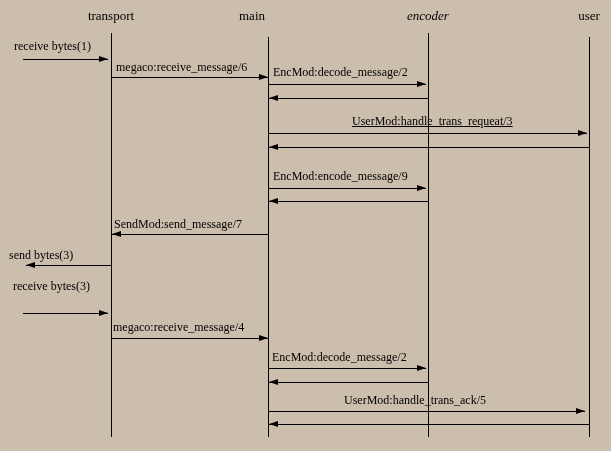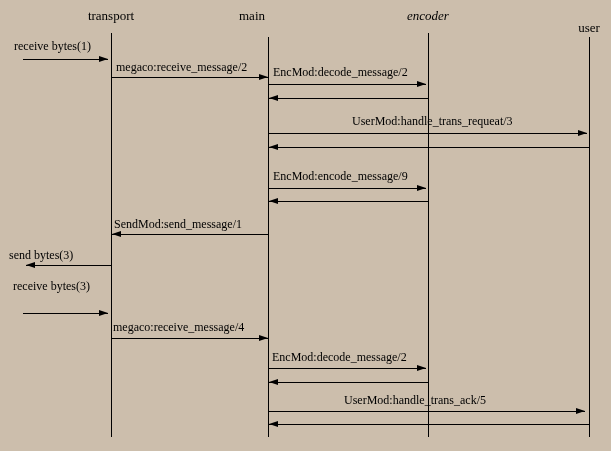--- a/index.html
+++ b/index.html
@@ -51,48 +51,48 @@
 <body>
 
 <div class="canvas" style="background: rgb(204, 190, 172); color: rgb(0, 0, 0);">
   <div>
       <div class="lifeline-label" style="left: 111px; top: 9px;">transport</div>
       <div class="lifeline-line" style="left: 111px; top: 33px; height: 404px; background: rgb(0, 0, 0);"></div>
       <div class="lifeline-label" style="left: 252px; top: 9px;">main</div>
       <div class="lifeline-line" style="left: 268px; top: 37px; height: 400px; background: rgb(0, 0, 0);"></div>
       <div class="lifeline-label" style="left: 428px; top: 9px; font-style: italic;">encoder</div>
       <div class="lifeline-line" style="left: 428px; top: 33px; height: 404px; background: rgb(0, 0, 0);"></div>
-      <div class="lifeline-label" style="left: 589px; top: 9px; margin-top: 12px;">user</div>
+      <div class="lifeline-label" style="left: 589px; top: 9px;">user</div>
       <div class="lifeline-line" style="left: 589px; top: 37px; height: 400px; background: rgb(0, 0, 0);"></div>
     </div>
   <div>
       <div class="msg-line" style="left: 23px; top: 59px; width: 85px; background: rgb(0, 0, 0);"></div>
       <div class="head right" style="top: 56px; left: 99px;"></div>
       <div class="msg-label" style="left: 14px; top: 40px;">receive bytes(1)</div>
       <div class="msg-line" style="left: 111px; top: 77px; width: 157px; background: rgb(0, 0, 0);"></div>
       <div class="head right" style="top: 74px; left: 259px;"></div>
-      <div class="msg-label" style="left: 116px; top: 61px;">megaco:receive_message/2</div>
+      <div class="msg-label" style="left: 116px; top: 61px;">megaco:receive_message/6</div>
       <div class="msg-line" style="left: 268px; top: 84px; width: 158px; background: rgb(0, 0, 0);"></div>
       <div class="head right" style="top: 81px; left: 417px;"></div>
       <div class="msg-label" style="left: 273px; top: 66px;">EncMod:decode_message/2</div>
       <div class="msg-line" style="left: 269px; top: 98px; width: 159px; background: rgb(0, 0, 0);"></div>
       <div class="head left" style="top: 95px; left: 269px;"></div>
       <div class="msg-line" style="left: 268px; top: 133px; width: 319px; background: rgb(0, 0, 0);"></div>
       <div class="head right" style="top: 130px; left: 578px;"></div>
-      <div class="msg-label" style="left: 352px; top: 115px;">UserMod:handle_trans_requeat/3</div>
+      <div class="msg-label" style="left: 352px; top: 115px; text-decoration: underline;">UserMod:handle_trans_requeat/3</div>
       <div class="msg-line" style="left: 269px; top: 147px; width: 320px; background: rgb(0, 0, 0);"></div>
       <div class="head left" style="top: 144px; left: 269px;"></div>
       <div class="msg-line" style="left: 268px; top: 188px; width: 158px; background: rgb(0, 0, 0);"></div>
       <div class="head right" style="top: 185px; left: 417px;"></div>
       <div class="msg-label" style="left: 273px; top: 170px;">EncMod:encode_message/9</div>
       <div class="msg-line" style="left: 269px; top: 201px; width: 159px; background: rgb(0, 0, 0);"></div>
       <div class="head left" style="top: 198px; left: 269px;"></div>
       <div class="msg-line" style="left: 112px; top: 234px; width: 156px; background: rgb(0, 0, 0);"></div>
       <div class="head left" style="top: 231px; left: 112px;"></div>
-      <div class="msg-label" style="left: 114px; top: 218px;">SendMod:send_message/1</div>
+      <div class="msg-label" style="left: 114px; top: 218px;">SendMod:send_message/7</div>
       <div class="msg-line" style="left: 26px; top: 265px; width: 85px; background: rgb(0, 0, 0);"></div>
       <div class="head left" style="top: 262px; left: 26px;"></div>
       <div class="msg-label" style="left: 9px; top: 249px;">send bytes(3)</div>
       <div class="msg-line" style="left: 23px; top: 313px; width: 85px; background: rgb(0, 0, 0);"></div>
       <div class="head right" style="top: 310px; left: 99px;"></div>
       <div class="msg-label" style="left: 13px; top: 280px;">receive bytes(3)</div>
       <div class="msg-line" style="left: 111px; top: 338px; width: 157px; background: rgb(0, 0, 0);"></div>
       <div class="head right" style="top: 335px; left: 259px;"></div>
       <div class="msg-label" style="left: 113px; top: 321px;">megaco:receive_message/4</div>
       <div class="msg-line" style="left: 268px; top: 368px; width: 158px; background: rgb(0, 0, 0);"></div>

